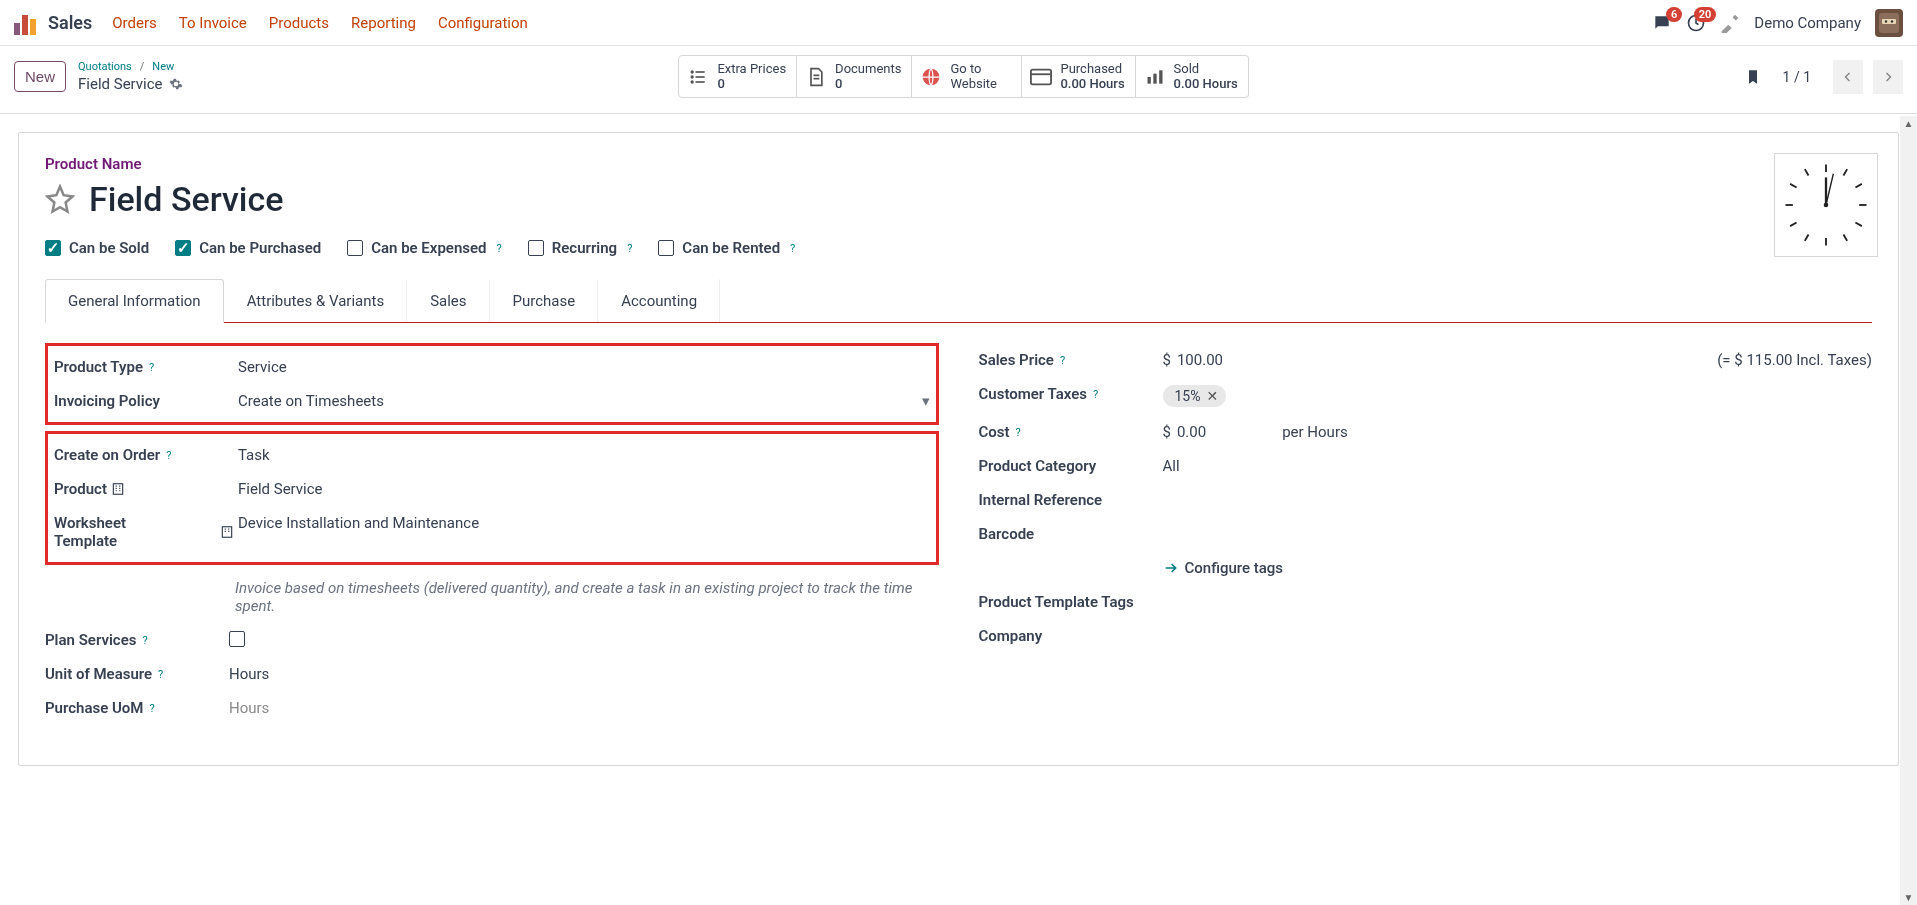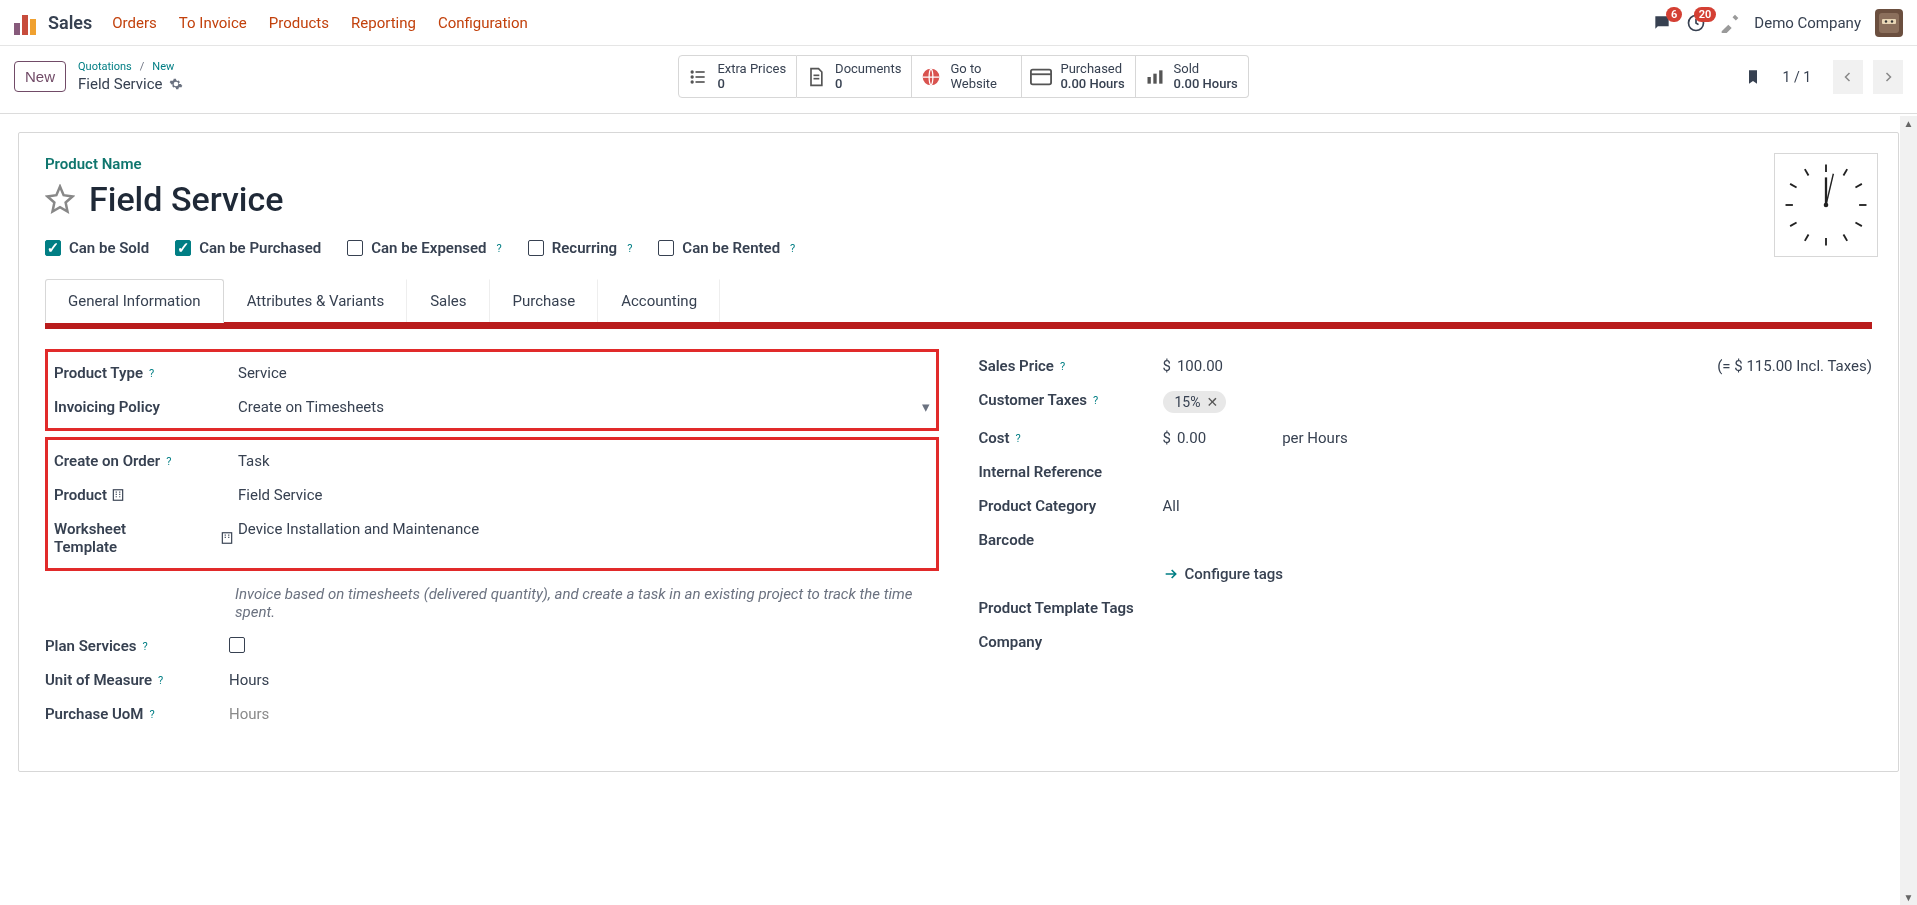--- a/index.html
+++ b/index.html
@@ -39,34 +39,34 @@
   .statbox .t1 { font-size:13px; color:#374151;}
   .statbox .t2 { font-size:13px; color:#374151; font-weight:500;}
 
   .pager-area { display:flex; align-items:center; gap:10px; margin-left:auto;}
   .pager-text { font-size:14px; color:#374151;}
   .pager-btn { width:30px; height:34px; background:#f1f1f1; border:none; display:flex; align-items:center; justify-content:center; color:#888;}
   .bookmark { color:#374151;}
 
   .page-body { padding: 18px; overflow:auto; height: calc(100vh - 46px - 70px);}
   .form-sheet { border:1px solid #d7d7d7; border-radius:2px; padding: 22px 26px 40px 26px; background:#fff; position:relative;}
-  .product-name-lbl { font-size:15px; font-weight:600; color:#0f766e;}
+  .product-name-lbl { font-size:15px; font-weight:600; color:#701a75;}
   .title-row { display:flex; align-items:center; gap:14px; margin-top:6px;}
   .star { color:#888;}
   .big-title { font-size:34px; font-weight:500; color:#1f2937;}
   .clock-box { position:absolute; top:20px; right:20px; width:104px; height:104px; border:1px solid #d7d7d7; display:flex; align-items:center; justify-content:center;}
   .clock-box svg { width:92px; height:92px;}
 
   .check-row { display:flex; gap:26px; margin-top:20px; flex-wrap:wrap; align-items:center;}
   .chk { display:flex; align-items:center; gap:8px; font-size:15px; font-weight:600; color:#374151;}
   .chk-box { width:16px; height:16px; border:1.5px solid #374151; border-radius:2px; display:inline-flex; align-items:center; justify-content:center; background:#fff;}
   .chk-box.checked { background:#017e84; border-color:#017e84; color:#fff;}
   .qmark { color:#017e84; font-size:11px; vertical-align:super; margin-left:2px; font-weight:normal;}
 
-  .tabs { display:flex; border-bottom:7px solid #b91c1c; margin-top:22px;}
+  .tabs { display:flex; border-bottom:1px solid #b91c1c; margin-top:22px;}
   .tab { padding:12px 22px; font-size:15px; color:#374151; border:1px solid transparent; border-bottom:none; cursor:pointer; background:#fff;}
   .tab.active { border:1px solid #d7d7d7; border-bottom:1px solid #fff; margin-bottom:-1px; border-top-left-radius:3px; border-top-right-radius:3px;}
   .tab:not(.active){ border-right:1px solid #eee;}
 
   .tab-content { display:flex; gap:40px; padding-top:20px;}
   .col { flex:1; min-width:0;}
   .field-row { display:flex; align-items:flex-start; padding:8px 0; gap:4px;}
   .field-row .lbl { width:180px; flex-shrink:0; font-size:15px; font-weight:600; color:#374151; display:flex; align-items:center; gap:4px;}
   .field-row .val { flex:1; font-size:15px; color:#374151; display:flex; align-items:center; gap:6px;}
   .red-box { border:3px solid #e12a2a; padding:4px 6px; margin-bottom:6px;}
@@ -417,29 +417,29 @@
               <sup class="qmark">?</sup>
             </div>
           <div class="val">
             <span>$</span>
             <span>0.00</span>
             <span style="margin-left:70px;">per Hours</span>
           </div>
         </div>
         <div class="field-row">
           <div class="lbl">
+              <span>Product Category</span>
+            </div>
+          <div class="val">All</div>
+        </div>
+        <div class="field-row">
+          <div class="lbl">
               <span>Internal Reference</span>
             </div>
           <div class="val"></div>
-        </div>
-        <div class="field-row">
-          <div class="lbl">
-              <span>Product Category</span>
-            </div>
-          <div class="val">All</div>
         </div>
         <div class="field-row">
           <div class="lbl">
               <span>Barcode</span>
             </div>
           <div class="val"></div>
         </div>
         <div class="field-row">
           <div class="lbl"></div>
           <div class="val link-teal">

